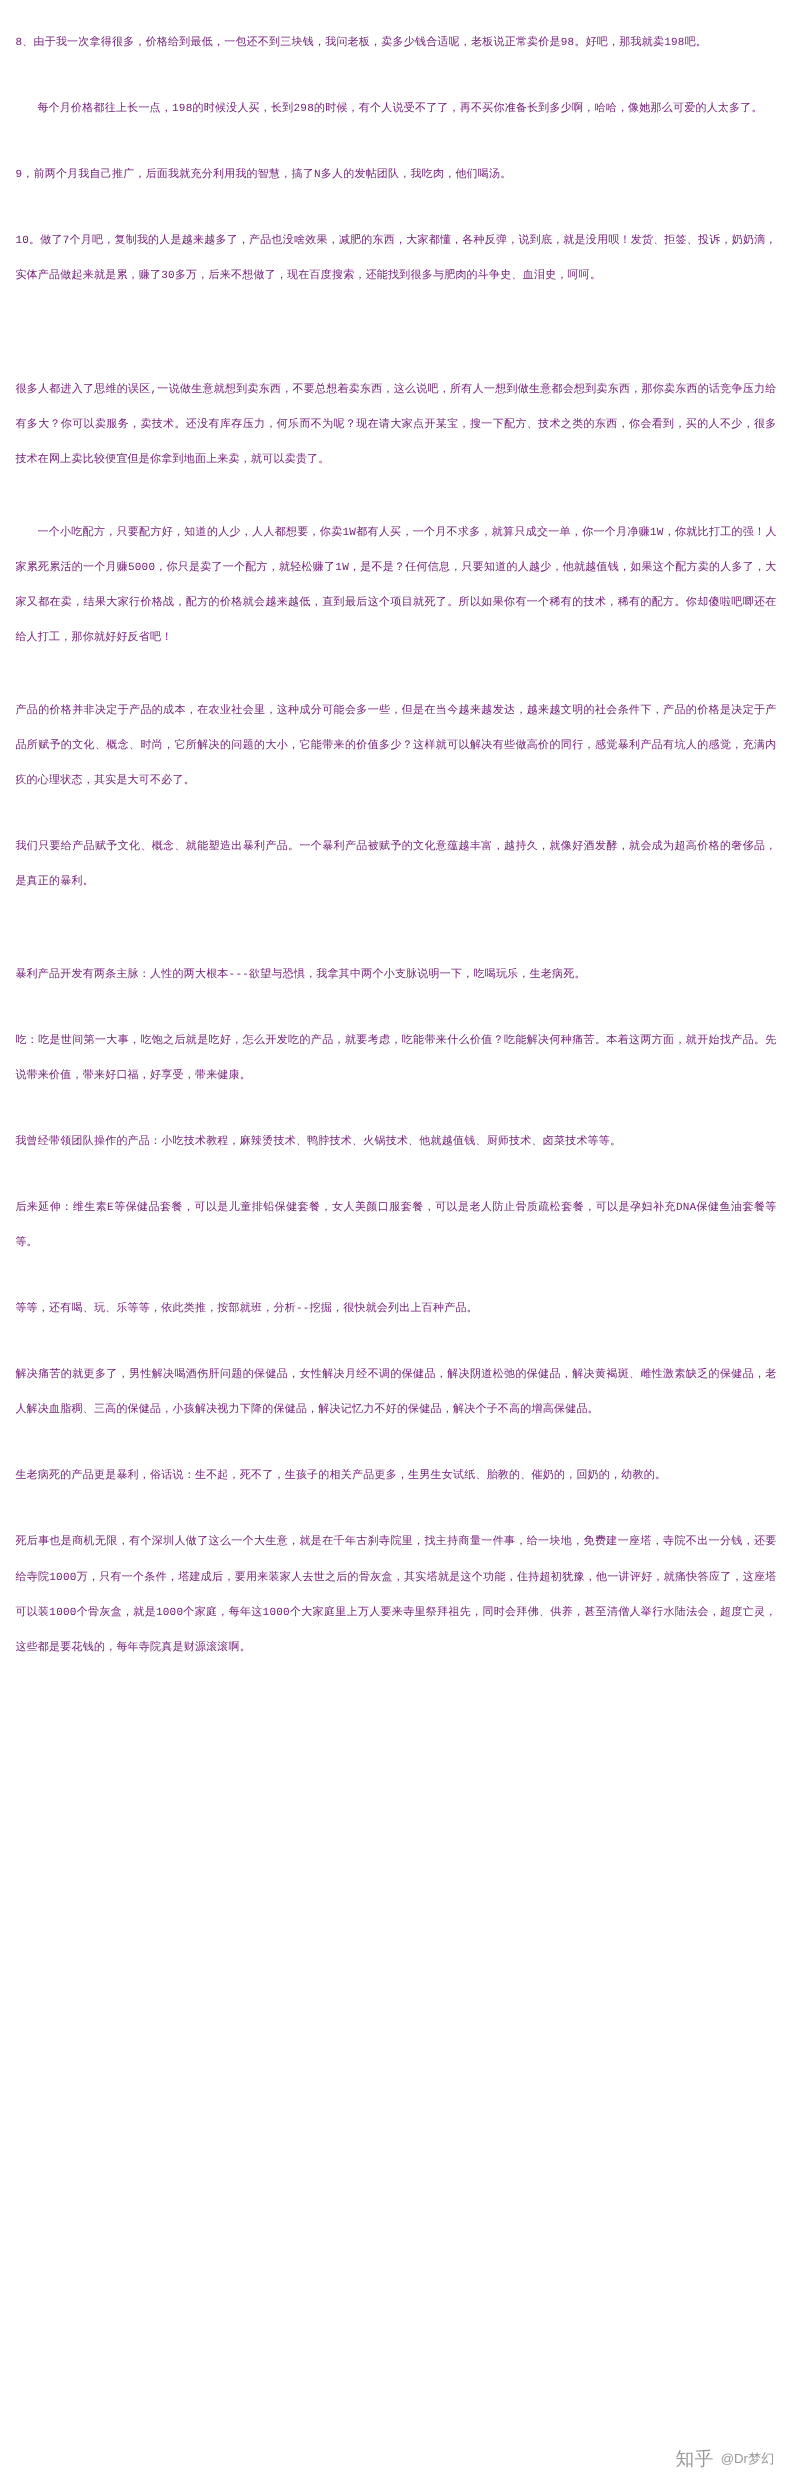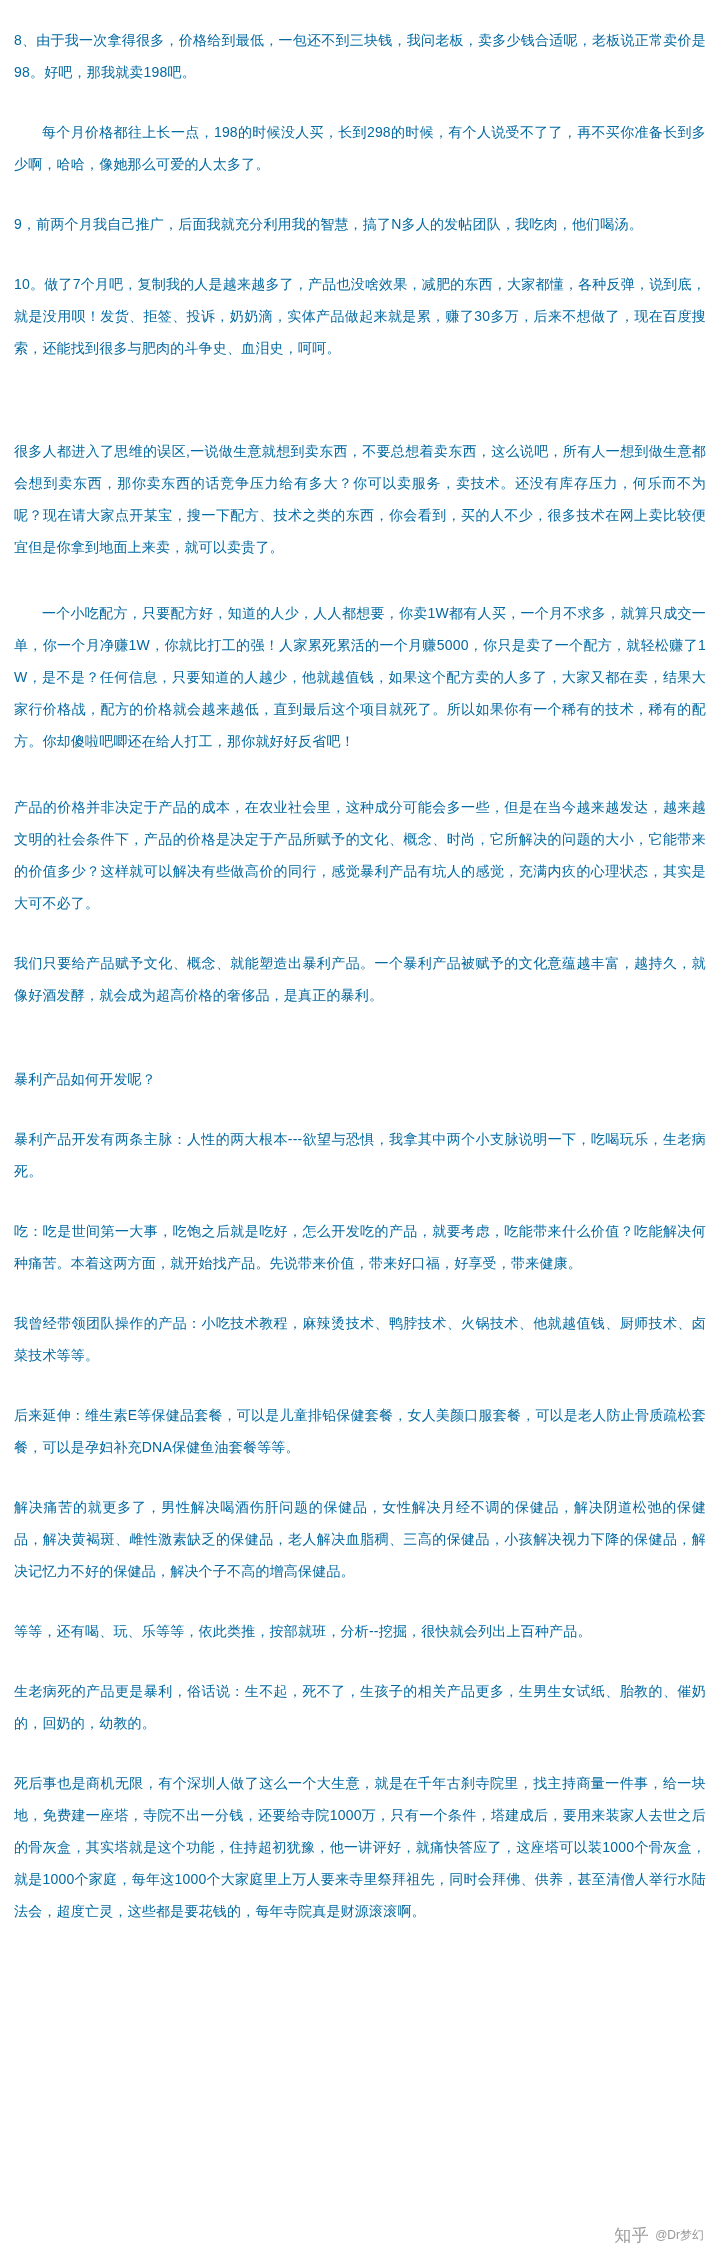--- a/index.html
+++ b/index.html
@@ -13,27 +13,28 @@
   }
   .page {
     width: 720px;
     min-height: 2265px;
     position: relative;
     background: #ffffff;
     box-sizing: border-box;
     padding: 24px 14px 60px 14px;
   }
   .para {
-    color: #0369a1;
-    font-size: 14px;
+    color: #701a75;
+    font-size: 10px;
     line-height: 32px;
     letter-spacing: 0.2px;
     margin: 0 0 28px 0;
     text-align: justify;
     word-break: break-all;
+    font-family: Liberation Mono, monospace;
   }
   .para.indent {
     text-indent: 2em;
   }
   .para.gap-big {
     margin-bottom: 34px;
     margin-top: 19px;
   }
   .spacer-lg {
     height: 18px;
@@ -71,27 +72,26 @@
 
   <div class="spacer-lg"></div>
 
   <p class="para gap-big">很多人都进入了思维的误区,一说做生意就想到卖东西，不要总想着卖东西，这么说吧，所有人一想到做生意都会想到卖东西，那你卖东西的话竞争压力给有多大？你可以卖服务，卖技术。还没有库存压力，何乐而不为呢？现在请大家点开某宝，搜一下配方、技术之类的东西，你会看到，买的人不少，很多技术在网上卖比较便宜但是你拿到地面上来卖，就可以卖贵了。</p>
   <p class="para indent gap-big">一个小吃配方，只要配方好，知道的人少，人人都想要，你卖1W都有人买，一个月不求多，就算只成交一单，你一个月净赚1W，你就比打工的强！人家累死累活的一个月赚5000，你只是卖了一个配方，就轻松赚了1W，是不是？任何信息，只要知道的人越少，他就越值钱，如果这个配方卖的人多了，大家又都在卖，结果大家行价格战，配方的价格就会越来越低，直到最后这个项目就死了。所以如果你有一个稀有的技术，稀有的配方。你却傻啦吧唧还在给人打工，那你就好好反省吧！</p>
   <p class="para">产品的价格并非决定于产品的成本，在农业社会里，这种成分可能会多一些，但是在当今越来越发达，越来越文明的社会条件下，产品的价格是决定于产品所赋予的文化、概念、时尚，它所解决的问题的大小，它能带来的价值多少？这样就可以解决有些做高价的同行，感觉暴利产品有坑人的感觉，充满内疚的心理状态，其实是大可不必了。</p>
   <p class="para gap-big">我们只要给产品赋予文化、概念、就能塑造出暴利产品。一个暴利产品被赋予的文化意蕴越丰富，越持久，就像好酒发酵，就会成为超高价格的奢侈品，是真正的暴利。</p>
 
   <div class="spacer-lg"></div>
 
-  <p class="para">暴利产品如何开发呢？</p>
   <p class="para">暴利产品开发有两条主脉：人性的两大根本---欲望与恐惧，我拿其中两个小支脉说明一下，吃喝玩乐，生老病死。</p>
   <p class="para">吃：吃是世间第一大事，吃饱之后就是吃好，怎么开发吃的产品，就要考虑，吃能带来什么价值？吃能解决何种痛苦。本着这两方面，就开始找产品。先说带来价值，带来好口福，好享受，带来健康。</p>
   <p class="para">我曾经带领团队操作的产品：小吃技术教程，麻辣烫技术、鸭脖技术、火锅技术、他就越值钱、厨师技术、卤菜技术等等。</p>
   <p class="para">后来延伸：维生素E等保健品套餐，可以是儿童排铅保健套餐，女人美颜口服套餐，可以是老人防止骨质疏松套餐，可以是孕妇补充DNA保健鱼油套餐等等。</p>
+  <p class="para">等等，还有喝、玩、乐等等，依此类推，按部就班，分析--挖掘，很快就会列出上百种产品。</p>
   <p class="para">解决痛苦的就更多了，男性解决喝酒伤肝问题的保健品，女性解决月经不调的保健品，解决阴道松弛的保健品，解决黄褐斑、雌性激素缺乏的保健品，老人解决血脂稠、三高的保健品，小孩解决视力下降的保健品，解决记忆力不好的保健品，解决个子不高的增高保健品。</p>
-  <p class="para">等等，还有喝、玩、乐等等，依此类推，按部就班，分析--挖掘，很快就会列出上百种产品。</p>
   <p class="para">生老病死的产品更是暴利，俗话说：生不起，死不了，生孩子的相关产品更多，生男生女试纸、胎教的、催奶的，回奶的，幼教的。</p>
   <p class="para">死后事也是商机无限，有个深圳人做了这么一个大生意，就是在千年古刹寺院里，找主持商量一件事，给一块地，免费建一座塔，寺院不出一分钱，还要给寺院1000万，只有一个条件，塔建成后，要用来装家人去世之后的骨灰盒，其实塔就是这个功能，住持超初犹豫，他一讲评好，就痛快答应了，这座塔可以装1000个骨灰盒，就是1000个家庭，每年这1000个大家庭里上万人要来寺里祭拜祖先，同时会拜佛、供养，甚至清僧人举行水陆法会，超度亡灵，这些都是要花钱的，每年寺院真是财源滚滚啊。</p>
 
   <div class="footer">
     <span class="zhihu-logo">知乎</span>
     <span class="author">@Dr梦幻</span>
   </div>
 
 </div>
 

